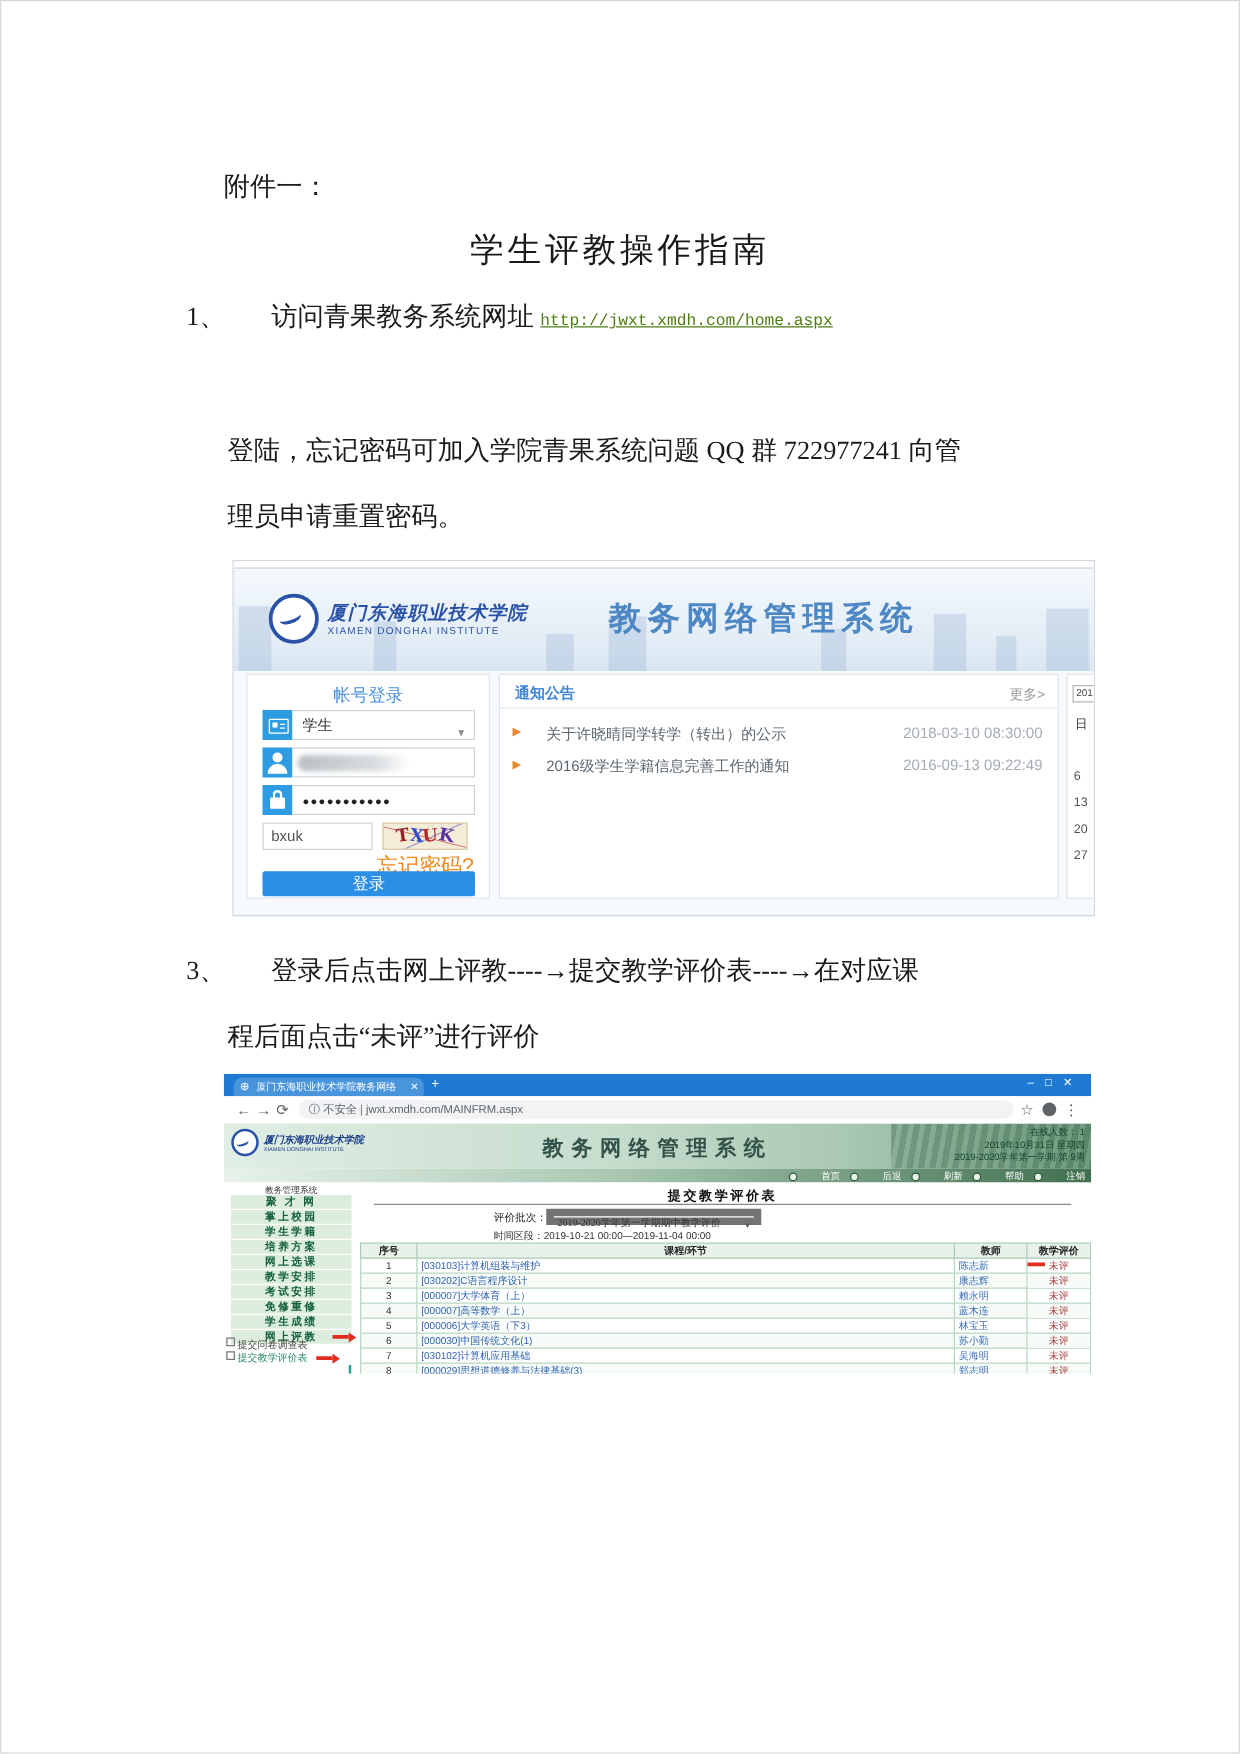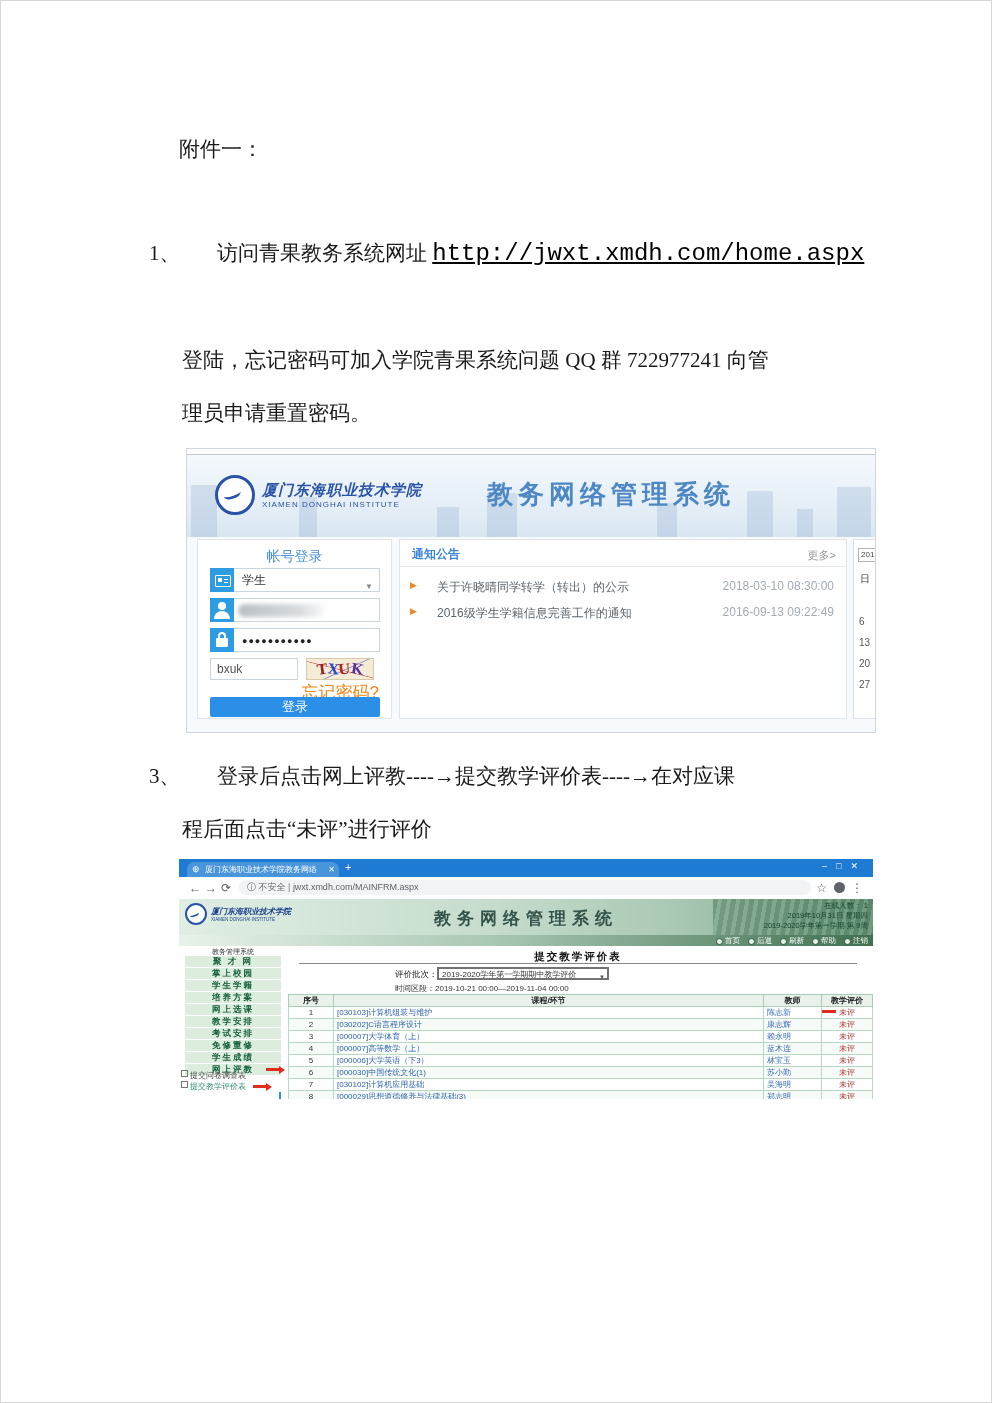--- a/index.html
+++ b/index.html
@@ -5,21 +5,21 @@
   html,body{margin:0;padding:0;background:#e9e9e9;}
   .canvas{position:relative;width:992px;height:1403px;background:#fff;overflow:hidden;
           font-family:"Liberation Serif",serif;color:#1a1a1a;border:1px solid #d6d6d6;box-sizing:border-box;}
   .abs{position:absolute;white-space:nowrap;}
 
   
   .doc-att{left:146px;top:134px;font-size:21px;margin-left:32px;}
   .doc-title{left:120px;top:181px;width:750px;text-align:center;font-size:27px;letter-spacing:3px;}
   .doc-line{font-size:21px;}
   .num{display:inline-block;width:68px;}
-  .doc-link{color:#000000;text-decoration:underline;font-family:"Liberation Mono",monospace;font-size:24px;}
+  .doc-link{color:#4d7c0f;text-decoration:underline;font-family:"Liberation Mono",monospace;font-size:13px;}
 
   
   .shot1{left:185px;top:447px;width:690px;height:285px;background:#fff;border:1px solid #cfd6dd;box-sizing:border-box;overflow:hidden;}
   .s1-topline{position:absolute;left:0;top:0;width:100%;height:5px;background:#fff;border-bottom:1px solid #c9c9c9;}
   .s1-header{position:absolute;left:0;top:6px;width:100%;height:82px;background:linear-gradient(180deg,#f4f9fd 0%,#e3edf6 70%,#d8e6f2 100%);overflow:hidden;}
   .bld{position:absolute;bottom:0;background:rgba(140,170,205,.28);}
   .s1-logo{position:absolute;left:28px;top:20px;display:flex;align-items:center;gap:7px;}
   .ring{width:34px;height:34px;border:3px solid #2a53a8;border-radius:50%;position:relative;background:#fff;}
   .ring::after{content:"";position:absolute;left:5px;top:11px;width:18px;height:7px;border-bottom:3px solid #2a53a8;border-radius:50%;transform:rotate(-18deg);}
   .s1-logo-cn{font-size:15px;font-weight:bold;color:#2a53a8;font-style:italic;letter-spacing:1px;}
@@ -88,38 +88,38 @@
   .kbd-art{position:absolute;right:0;top:0;width:160px;height:36px;opacity:.45;background:repeating-linear-gradient(100deg,#3f6b50 0 5px,#6f9b7e 5px 9px);}
   .g-logo{position:absolute;left:6px;top:4px;display:flex;gap:4px;align-items:center;}
   .gring{width:18px;height:18px;border:2px solid #2a53a8;border-radius:50%;background:#fff;position:relative;}
   .gring::after{content:"";position:absolute;left:2px;top:6px;width:10px;height:4px;border-bottom:2px solid #2a53a8;border-radius:50%;transform:rotate(-18deg);}
   .g-logo-cn{font-size:8px;font-weight:bold;font-style:italic;color:#1b3f8c;}
   .g-logo-en{font-size:4.5px;color:#1b3f8c;}
   .g-title{position:absolute;left:0;top:8px;width:100%;text-align:center;font-size:17px;font-weight:bold;color:#33534a;letter-spacing:6px;}
   .g-info{position:absolute;right:5px;top:2px;text-align:right;font-size:7.5px;line-height:10px;color:#16452c;}
   .navstrip{position:absolute;left:0;top:76px;width:100%;height:11px;background:linear-gradient(90deg,#e8f2ea 0%,#a9c8b3 45%,#40704f 100%);}
   .nav-items{position:absolute;right:5px;top:1px;display:flex;gap:8px;color:#fff;font-size:7.5px;}
-  .nav-item{display:flex;align-items:center;gap:2px;}
+  .nav-item{display:flex;align-items:center;gap:19px;}
   .nav-ico{display:inline-block;width:7px;height:7px;border-radius:50%;background:#e8f2ea;border:1px solid #2c5b3c;box-sizing:border-box;}
 
   .s2-body{position:absolute;left:0;top:87px;width:100%;height:153px;background:#fff;}
   .side-head{position:absolute;left:6px;top:1px;width:96px;text-align:center;font-size:7px;color:#333;}
   .side-menu{position:absolute;left:6px;top:10px;width:96px;background:#cfe5d6;}
   .side-item{position:relative;height:11px;background:#dcedde;border-bottom:1px solid #fff;text-align:center;font-size:8.5px;font-weight:bold;color:#14603e;line-height:11px;letter-spacing:2px;}
   .tree{position:absolute;left:2px;top:124px;width:110px;font-size:8px;line-height:11px;color:#444;}
   .tree-row{position:relative;height:11px;}
   .tree-row.teal{color:#2e8b72;}
   .tree-box{display:inline-block;width:5px;height:5px;border:1px solid #777;margin-right:2px;vertical-align:1px;}
   .side-scroll{position:absolute;left:100px;top:146px;width:2px;height:7px;background:#2aa198;}
 
   .main{position:absolute;left:104px;top:0;right:0;height:100%;}
   .main-title{position:absolute;left:0;top:4px;width:100%;text-align:center;font-size:10.5px;font-weight:bold;color:#111;letter-spacing:2px;}
   .main-hr{position:absolute;left:16px;right:16px;top:17px;border-top:1px solid #888;}
   .batch-label{position:absolute;left:112px;top:23px;font-size:8.5px;color:#222;}
-  .batch-select{position:absolute;left:154px;top:21px;width:172px;height:13px;border:2px solid #737373;background:#fff;font-size:8px;color:#333;line-height:11px;padding-left:3px;box-sizing:border-box;}
+  .batch-select{position:absolute;left:154px;top:21px;width:172px;height:13px;border:6px solid #737373;background:#fff;font-size:8px;color:#333;line-height:11px;padding-left:3px;box-sizing:border-box;font-family:Liberation Serif, serif;}
   .batch-caret{position:absolute;right:2px;top:3px;font-size:6px;color:#555;}
   .range-line{position:absolute;left:112px;top:37px;font-size:8px;color:#333;}
   table.ev{position:absolute;left:5px;top:48px;width:584px;border-collapse:collapse;table-layout:fixed;font-size:8px;}
   table.ev th{background:#e9f2ea;color:#222;font-weight:bold;border:1px solid #aacdb5;height:10px;padding:0;}
   table.ev td{border:1px solid #b9d8c2;height:10.5px;padding:0 3px;overflow:hidden;white-space:nowrap;}
   table.ev tr:nth-child(even) td{background:#f6fbf7;}
   td.c-no{text-align:center;color:#333;}
   td.c-course{color:#2f62ae;}
   td.c-teacher{color:#3a6db5;}
   td.c-status{text-align:center;color:#a33a3a;position:relative;overflow:visible;}
@@ -135,20 +135,21 @@
   .menu-arrow{position:absolute;right:2px;top:4px;}
   .tree-arrow{position:absolute;left:72px;top:4px;}
   .status-arrow{position:absolute;right:36px;top:3px;}
 </style>
 </head>
 <body>
 
 <div class="canvas">
 
   <div class="abs doc-att">附件一：</div>
+  <div class="abs doc-title">学生评教操作指南</div>
 
   <div class="abs doc-line" style="left:148px;top:238px;">
     <span class="num">1、</span><span>访问青果教务系统网址 </span><a class="doc-link" href="#">http://jwxt.xmdh.com/home.aspx</a>
   </div>
 
   <div class="abs doc-line" style="left:181px;top:345px;">登陆，忘记密码可加入学院青果系统问题 QQ 群 722977241 向管</div>
   <div class="abs doc-line" style="left:181px;top:398px;">理员申请重置密码。</div>
 
   <div class="abs shot1">
     <div class="s1-topline"></div>

